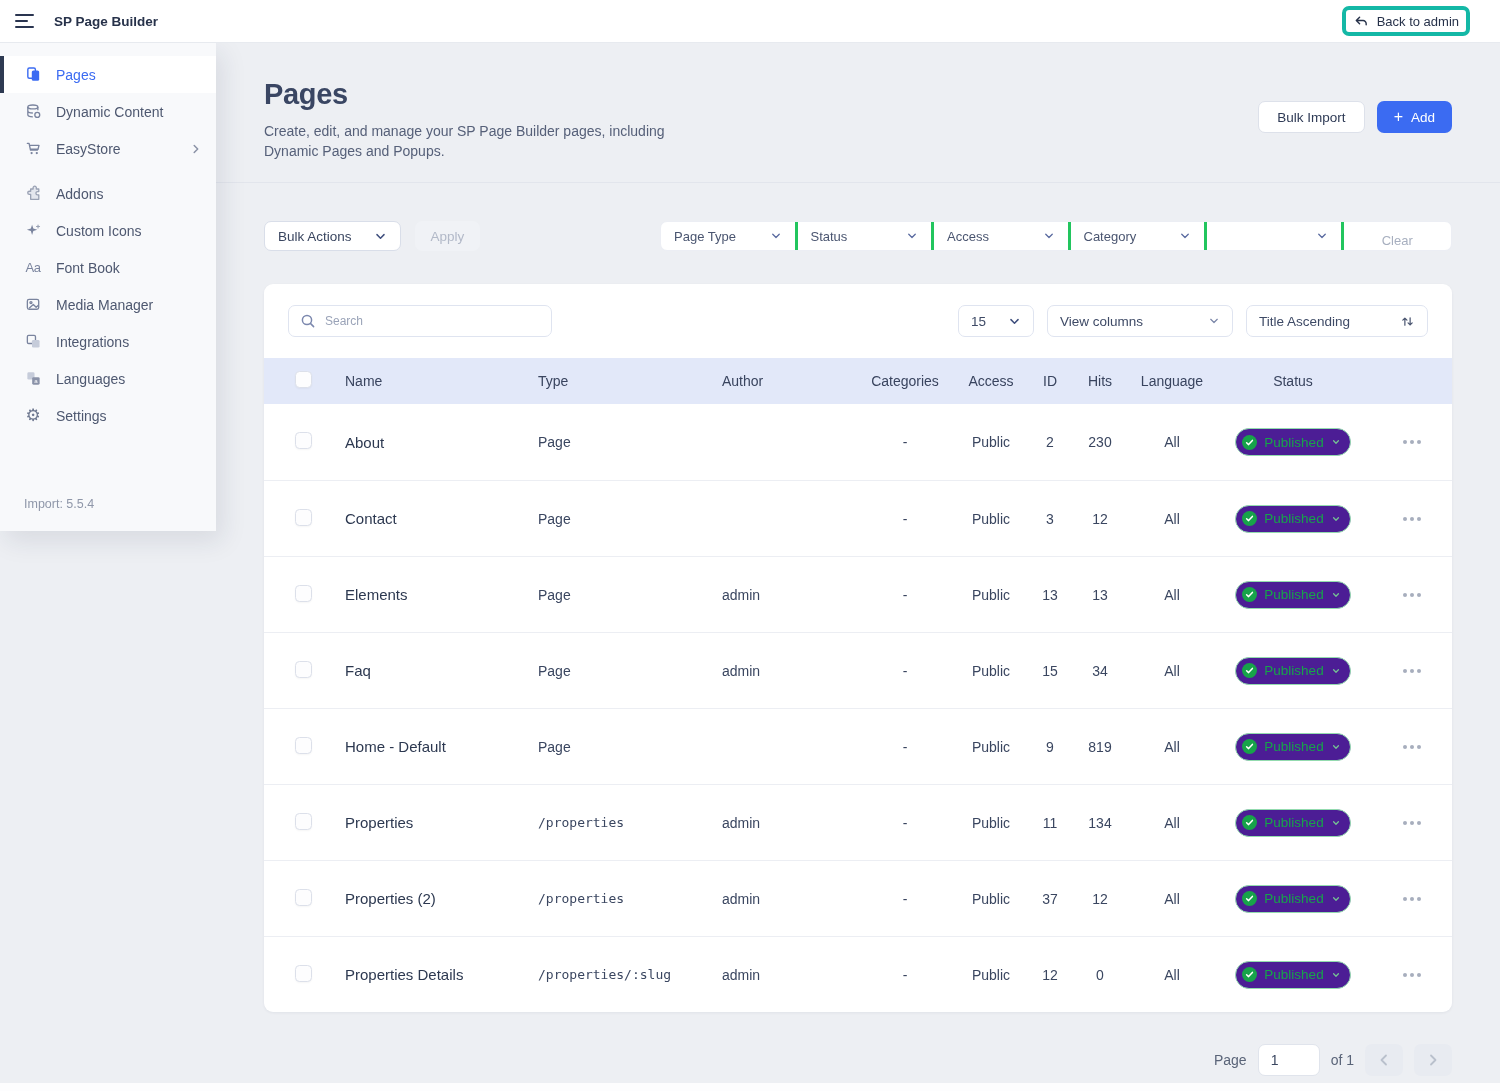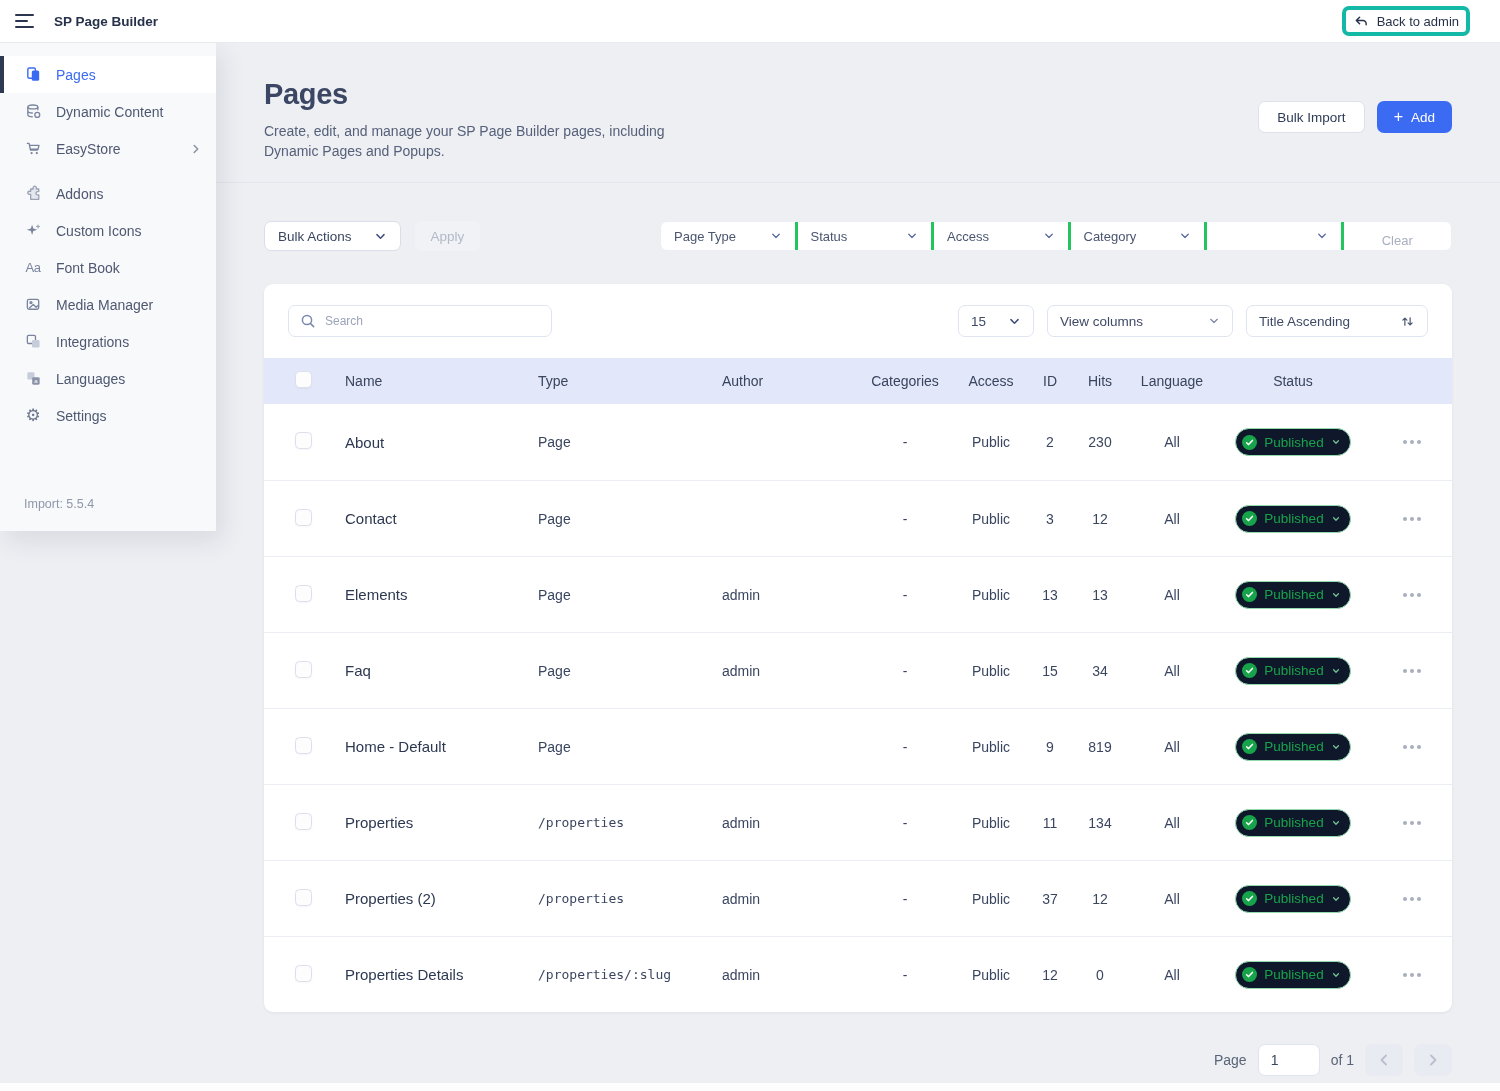--- a/index.html
+++ b/index.html
@@ -144,21 +144,21 @@
   }
   .trow {
     height:76px; display:flex; align-items:center; font-size:14px; color:#3A4660;
   }
   .trow + .trow { border-top:1px solid #ECEEF3; }
   .row-name { font-size:15px; font-weight:500; color:#2C3850; cursor:pointer; }
   .mono { font-family:"DejaVu Sans Mono","Liberation Mono",monospace; font-size:13px; }
 
   .badge {
     display:inline-flex; align-items:center; gap:7px; height:28px; padding:0 9px 0 6px;
-    background:#0f172a; border:1px solid #93DBAF; border-radius:14px;
+    background:#4c1d95; border:1px solid #93DBAF; border-radius:14px;
     color:#17A34A; font-size:13.5px; font-weight:500; cursor:pointer;
   }
   .badge-check {
     width:15px; height:15px; border-radius:50%; background:#17A34A;
     display:flex; align-items:center; justify-content:center;
   }
   .dots { display:flex; gap:3px; cursor:pointer; padding:6px 2px; }
   .dots i { width:4px; height:4px; border-radius:50%; background:#A7AEBD; }
 
   

